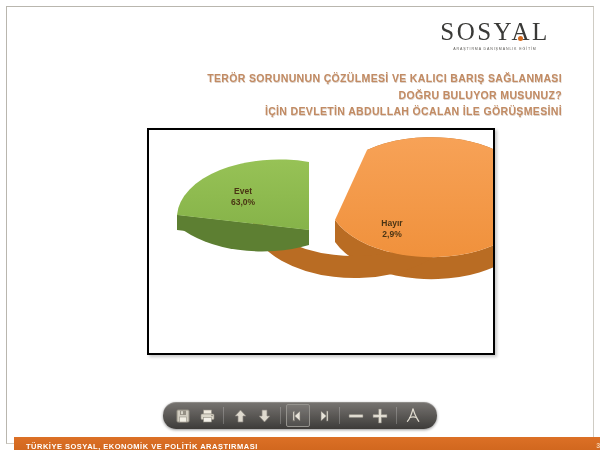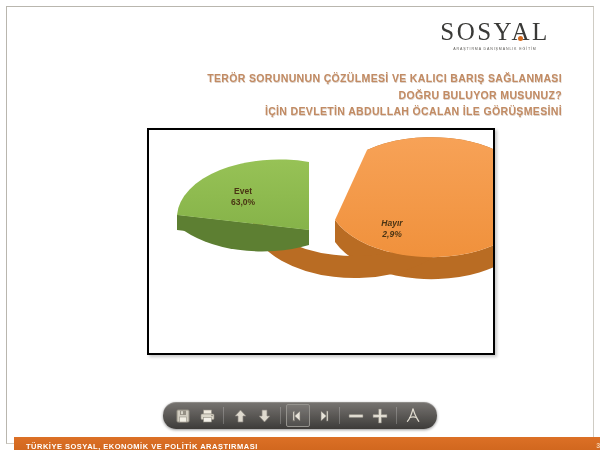--- a/index.html
+++ b/index.html
@@ -103,21 +103,21 @@
   .slice-label {
     position: absolute;
     text-align: center;
     font-size: 8.5px;
     font-weight: bold;
     line-height: 11px;
     color: #4a3414;
     white-space: nowrap;
   }
   #label-evet { left: 62px; top: 56px; width: 64px; }
-  #label-hayir { left: 208px; top: 88px; width: 70px; font-style: italic; }
+  #label-hayir { left: 208px; top: 88px; width: 70px; }
 
   
   #banner {
     position: absolute;
     left: 7px;
     top: 430px;
     width: 586px;
     height: 22px;
     background: linear-gradient(180deg,#dc7026 0%, #d2681f 55%, #c45f1b 100%);
     padding-left: 16px;

